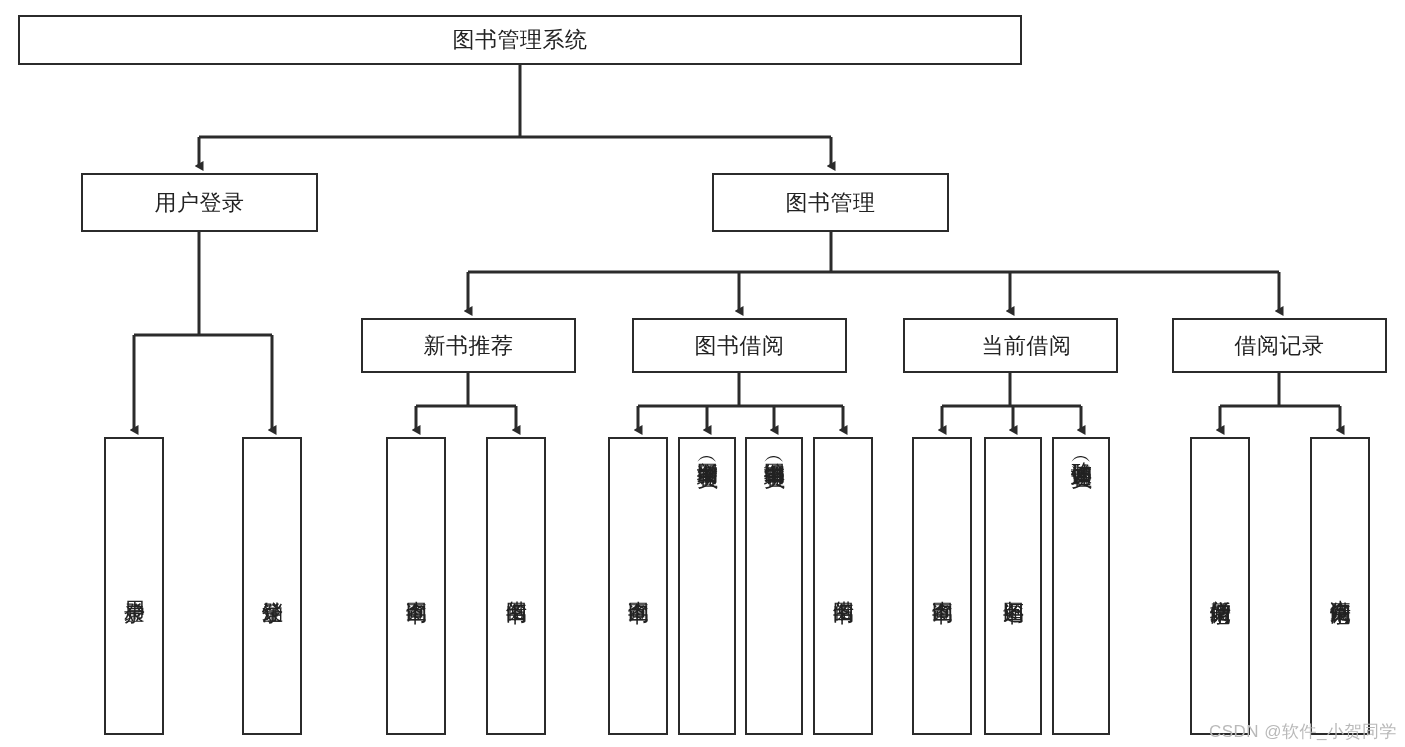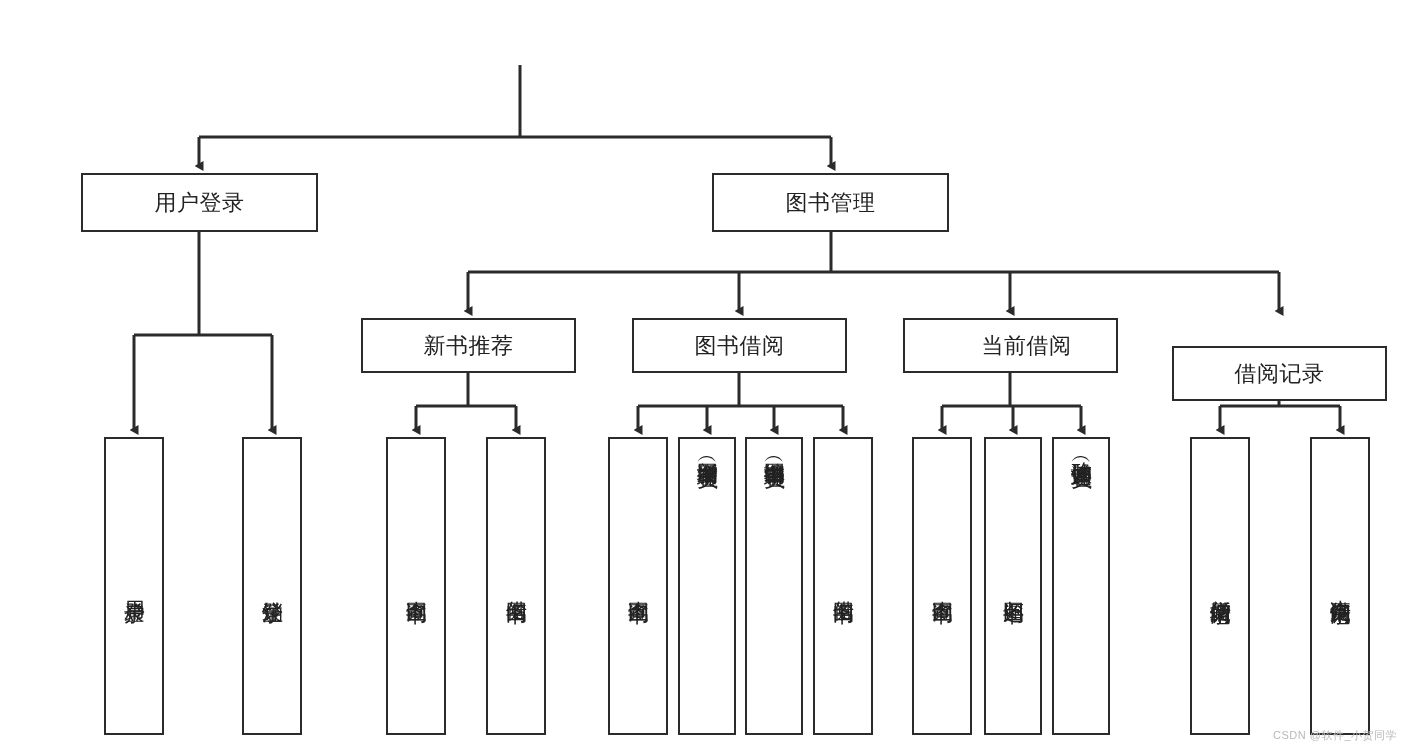--- a/index.html
+++ b/index.html
@@ -62,21 +62,21 @@
     white-space: nowrap;
   }
   .node.vertical.centered {
     align-items: center;
     padding-top: 0;
   }
   #watermark {
     position: absolute;
     right: 8px;
     bottom: 4px;
-    font-size: 11px;
+    font-size: 17px;
     color: #b9b9b9;
     letter-spacing: 0.5px;
     white-space: nowrap;
     z-index: 5;
   }
 </style>
 </head>
 <body>
 
 <div id="diagram-root">
@@ -125,38 +125,41 @@
       <path d="M1013,406 L1013,430" marker-end="url(#arrowhead)"></path>
       <path d="M1081,406 L1081,430" marker-end="url(#arrowhead)"></path>
 
       <path d="M1279,373 L1279,406"></path>
       <path d="M1220,406 L1340,406"></path>
       <path d="M1220,406 L1220,430" marker-end="url(#arrowhead)"></path>
       <path d="M1340,406 L1340,430" marker-end="url(#arrowhead)"></path>
     </g>
   </svg>
 
+  <div class="node horizontal" id="node-root" style="left:18px; top:15px; width:1004px; height:50px;">
+    <span class="node-label">图书管理系统</span>
+  </div>
 
   <div class="node horizontal" style="left:81px; top:173px; width:237px; height:59px;">
     <span class="node-label">用户登录</span>
   </div>
   <div class="node horizontal" style="left:361px; top:318px; width:215px; height:55px;">
     <span class="node-label">新书推荐</span>
   </div>
 
   <div class="node horizontal" style="left:712px; top:173px; width:237px; height:59px;">
     <span class="node-label">图书管理</span>
   </div>
   <div class="node horizontal" style="left:632px; top:318px; width:215px; height:55px;align-items:center;">
     <span class="node-label">图书借阅</span>
   </div>
   <div class="node horizontal" style="left:903px; top:318px; width:215px; height:55px;padding-left:32px;">
     <span class="node-label">当前借阅</span>
   </div>
-  <div class="node horizontal" style="left:1172px; top:318px; width:215px; height:55px;margin-top:28px;">
+  <div class="node horizontal" style="left:1172px; top:318px; width:215px; height:55px;">
     <span class="node-label">借阅记录</span>
   </div>
 
   <div class="node vertical centered" style="left:104px; top:437px; width:60px; height:298px;">
     <span class="node-label">用户登录</span>
   </div>
   <div class="node vertical centered" style="left:242px; top:437px; width:60px; height:298px;">
     <span class="node-label">注销登录</span>
   </div>
 

